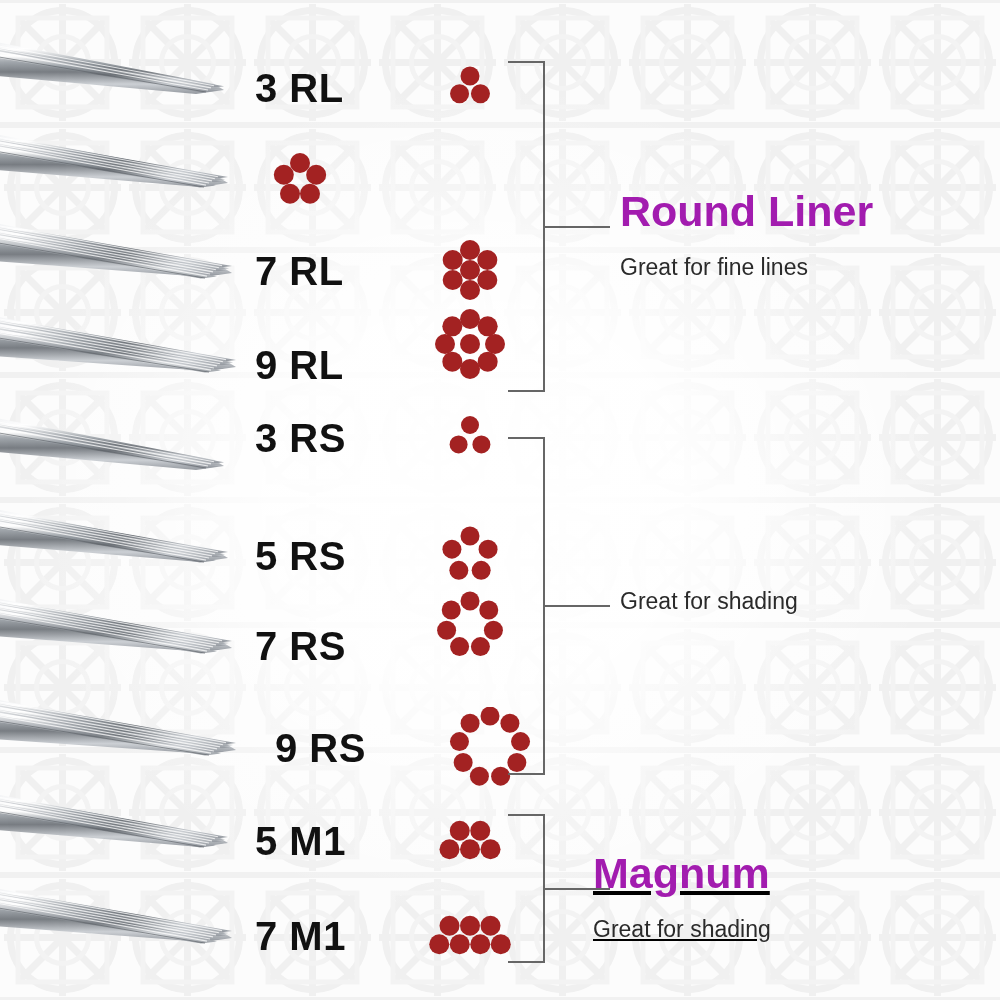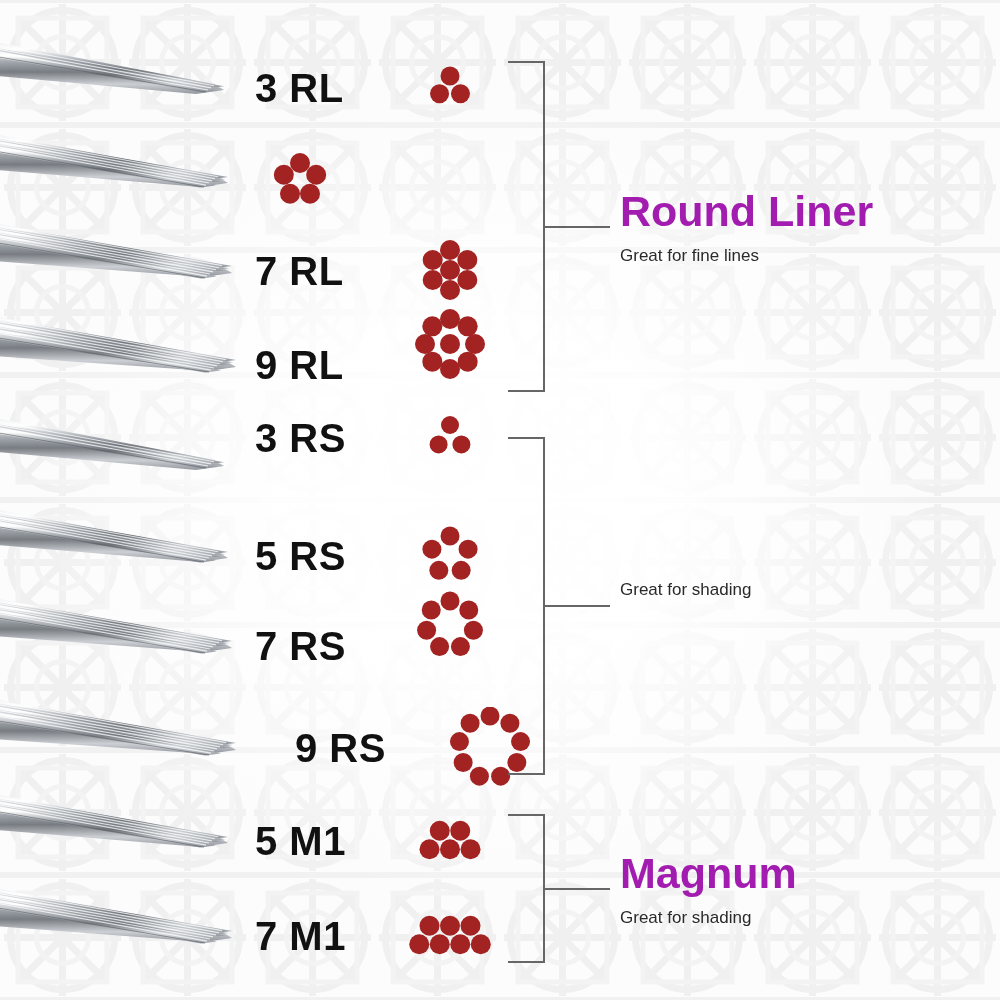--- a/index.html
+++ b/index.html
@@ -29,21 +29,21 @@
 
   
   #needles{position:absolute;left:0;top:0;width:300px;height:1000px;pointer-events:none;}
 
   
   .row{
     position:absolute;
     left:255px;
     width:300px;
     height:40px;
-    display:flex;align-items:center;
+    display:flex;align-items:center;gap:20px;
   }
   .code{
     width:150px;
     font-size:40px;
     font-weight:700;
     color:#111;
     letter-spacing:0.5px;
     line-height:1;
     white-space:nowrap;
     font-family:"Liberation Sans", sans-serif;
@@ -71,22 +71,22 @@
   }
 
   
   .glabel{position:absolute;}
   .gtitle{
     font-size:43px;font-weight:700;color:#a21caf;
     line-height:1.05;white-space:nowrap;
     font-family:"Liberation Sans", sans-serif;
   }
   .gsub{
-    font-size:17px;font-weight:400;color:#2a2a2a;
-    line-height:1.2;white-space:nowrap;margin-top:12px;
+    font-size:23px;font-weight:400;color:#2a2a2a;
+    line-height:1.2;white-space:nowrap;margin-top:20px;
     font-family:"Liberation Sans", sans-serif;
   }
 </style>
 </head>
 <body>
 
 <div id="stage">
 
   <svg id="watermark" width="1000" height="1000" viewBox="0 0 1000 1000" aria-hidden="true">
     <defs>
@@ -474,19 +474,19 @@
       </div>
       <div class="glabel" style="left: 620px; top: 568px;">
         <div class="gsub">Great for shading</div>
       </div>
       <div class="bracket" style="left: 508px; top: 814px; height: 149px; width: 104px;">
         <div class="vline"></div>
         <div class="arm top"></div>
         <div class="arm bot"></div>
         <div class="stem"></div>
       </div>
-      <div class="glabel" style="left: 620px; top: 850.5px;">
+      <div class="glabel" style="left: 593px; top: 850.5px; text-decoration: underline;">
         <div class="gtitle">Magnum</div>
         <div class="gsub">Great for shading</div>
       </div>
     </div>
 
 </div>
 
 </body></html>

